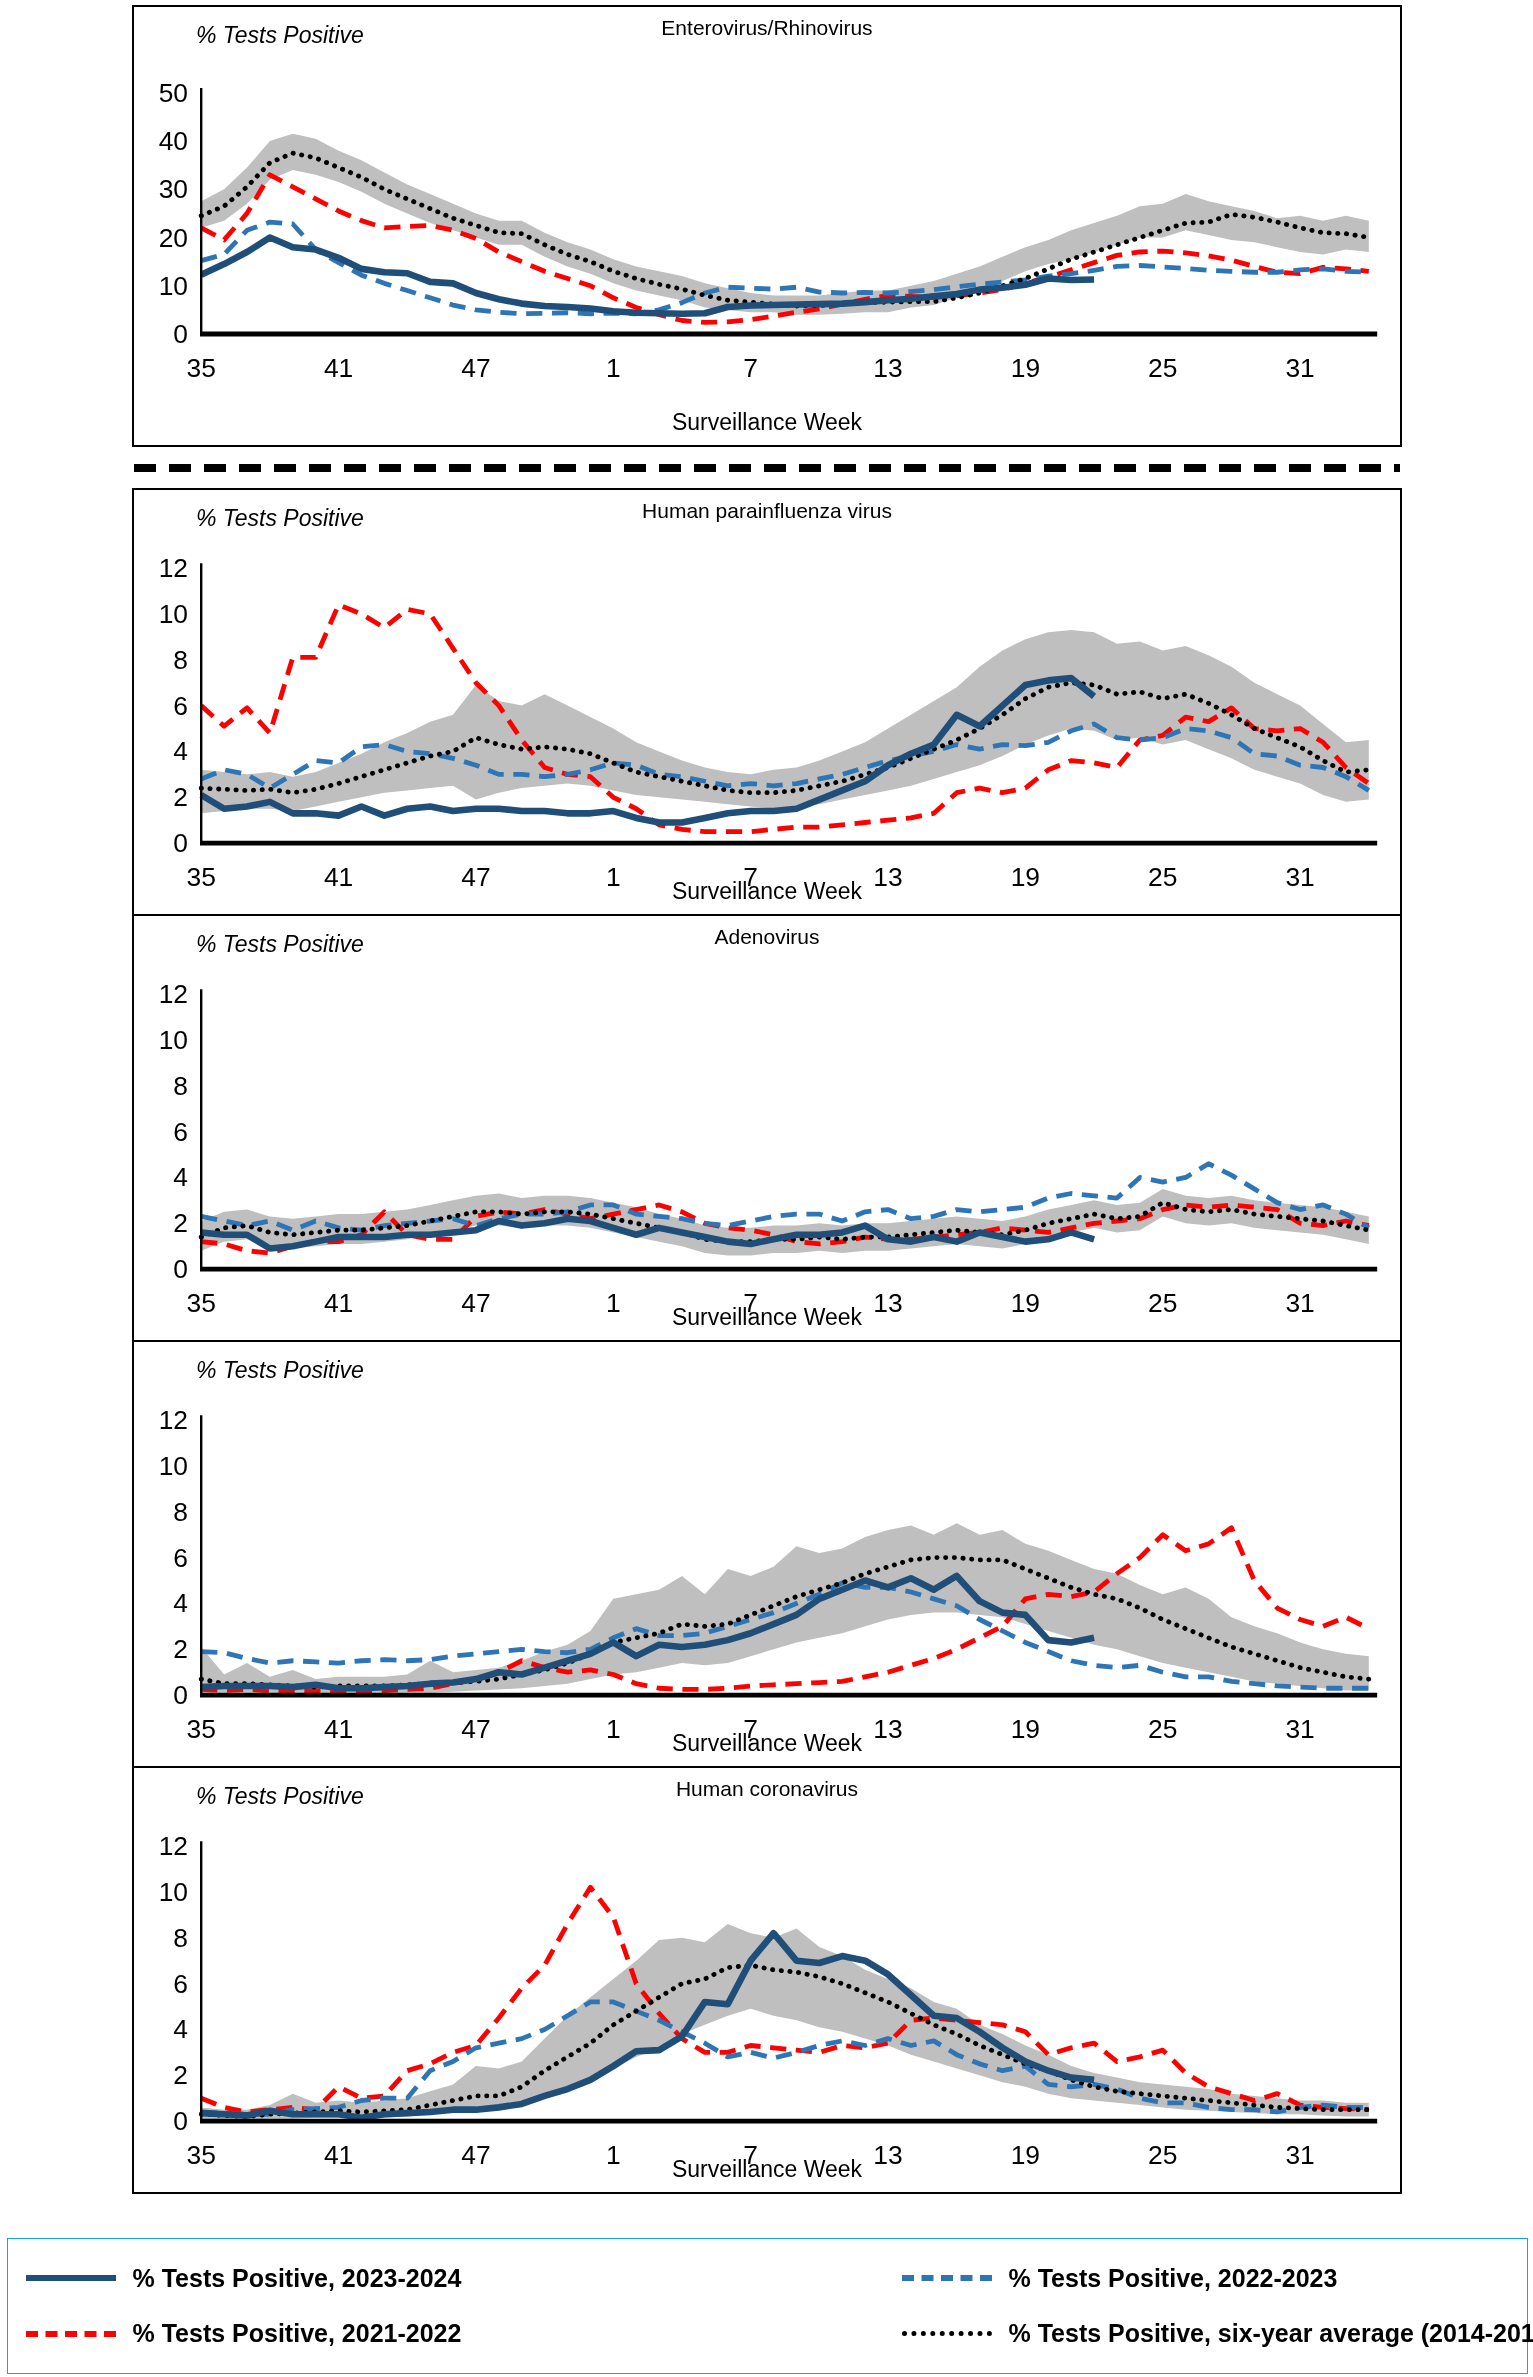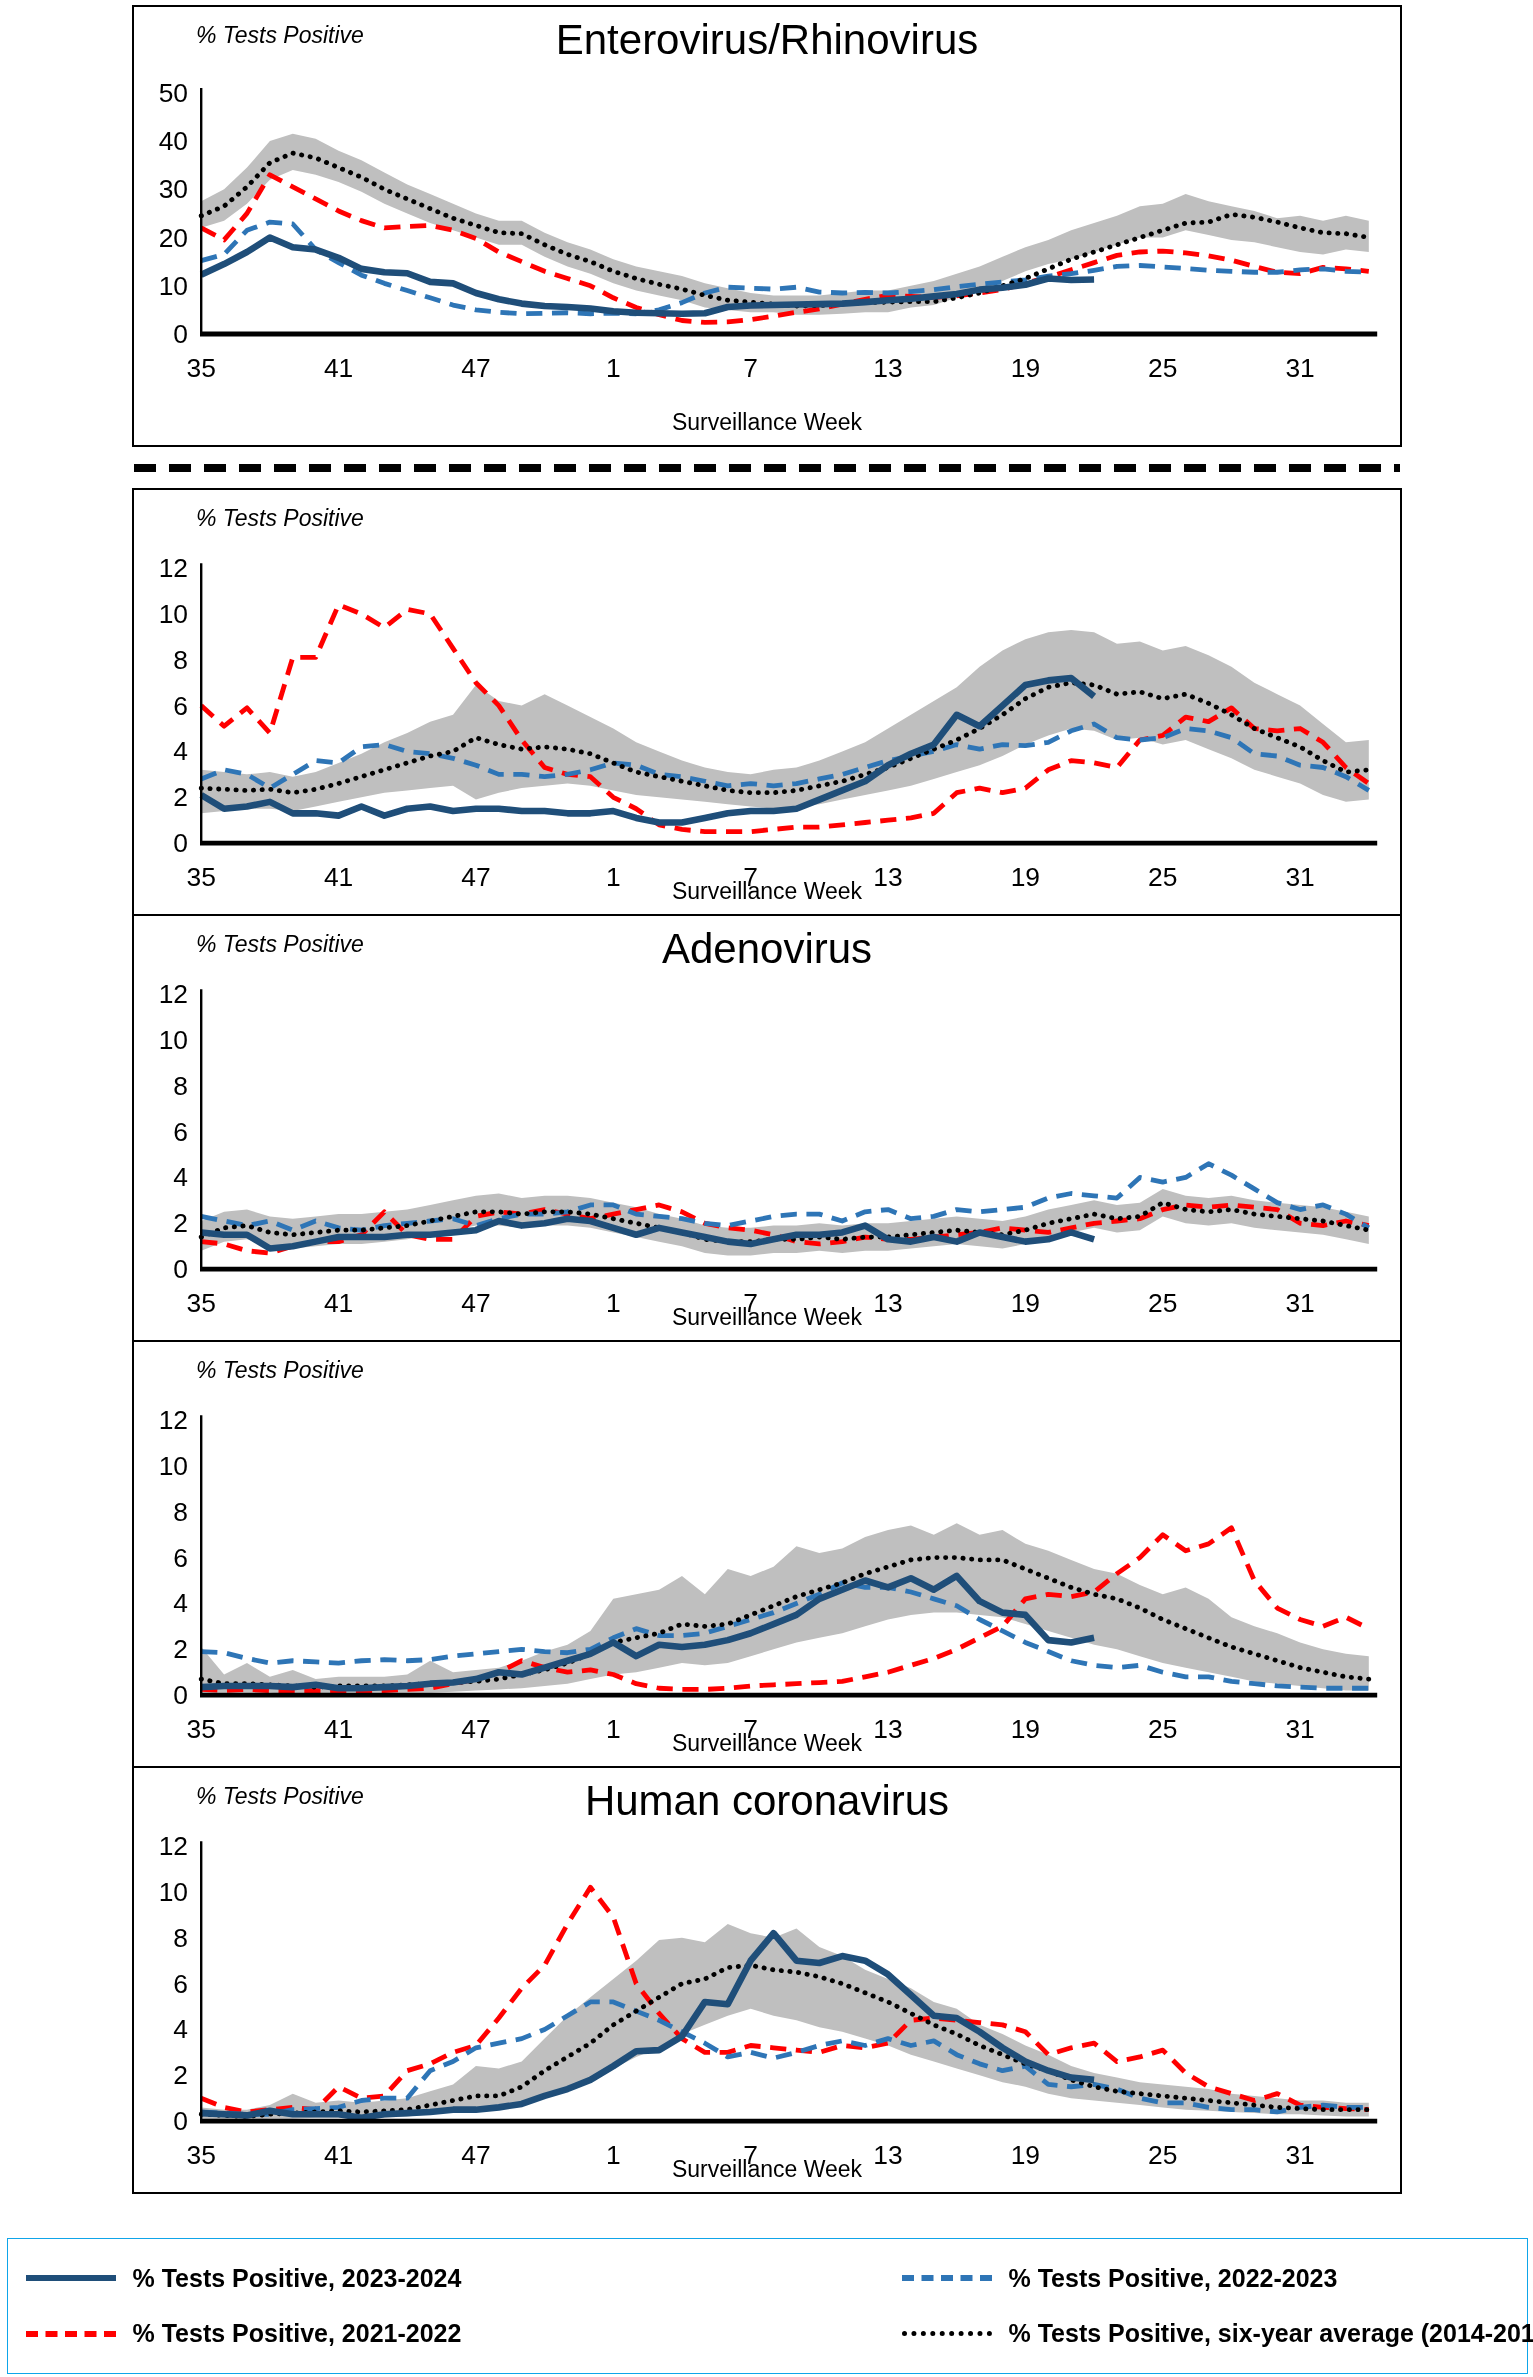--- a/index.html
+++ b/index.html
@@ -7,21 +7,21 @@
   .box{width:1266px;margin:0 auto;border:2.4px solid #000;background:#fff;box-sizing:content-box;}
   .box1{margin-top:4.8px;}
   .divider{width:1266px;height:8.4px;margin:17px auto 15.6px auto;
     background:repeating-linear-gradient(90deg,#000 0 21.6px,transparent 21.6px 35px);}
   .panel{position:relative;background:#fff;}
   .panel.h1{height:438px;}
   .panel.hN{height:424px;}
   .panel + .panel{border-top:2.4px solid #000;}
   .panel svg{position:absolute;left:0;top:0;width:100%;height:100%;display:block;}
   .ylab{position:absolute;left:62px;top:15.6px;font-size:23px;z-index:2;font-style:italic;}
-  .title{position:absolute;left:0;right:0;top:9.6px;text-align:center;font-size:42px;z-index:2;}
+  .title{position:absolute;left:0;right:0;top:9.6px;text-align:center;font-size:21px;z-index:2;}
   .xlab{position:absolute;left:0;right:0;bottom:8.4px;text-align:center;font-size:23px;z-index:2;}
   .legend{width:1521px;margin:44px auto 0 auto;border:1px solid #0ea5e9;background:#fff;
     display:grid;grid-template-columns:876px auto;row-gap:26.4px;
     padding:25px 12px 25px 18px;box-sizing:border-box;}
   .legend-item{display:flex;align-items:center;font-size:25px;font-weight:bold;white-space:nowrap;}
   .legend-item .key{display:inline-block;width:90px;height:0;margin-right:17px;flex:0 0 90px;}
 </style>
 </head>
 <body>
 
@@ -57,20 +57,21 @@
         </svg>
       <div class="xlab">Surveillance Week</div>
     </section>
   </div>
 
   <div class="divider"></div>
 
   <div class="box box2">
     <section class="panel hN">
       <div class="ylab">% Tests Positive</div>
+      <div class="title">Human parainfluenza virus</div>
       <svg preserveAspectRatio="none" viewBox="0 0 2110 706">
           <polygon points="112,465.8666666666667 150.15686274509804,469.68333333333334 188.31372549019608,473.5 226.47058823529412,469.68333333333334 264.62745098039215,477.31666666666666 302.78431372549016,469.68333333333334 340.94117647058823,454.41666666666663 379.0980392156863,439.15 417.2549019607843,420.0666666666666 455.4117647058824,404.79999999999995 493.5686274509804,385.7166666666667 531.7254901960785,374.26666666666665 569.8823529411765,324.65 608.0392156862745,351.3666666666667 646.1960784313726,359 684.3529411764706,339.91666666666663 722.5098039215686,359 760.6666666666666,378.08333333333337 798.8235294117648,397.16666666666663 836.9803921568628,420.0666666666666 875.1372549019608,435.33333333333337 913.2941176470588,450.6 951.4509803921569,462.05 989.6078431372549,469.68333333333334 1027.764705882353,473.5 1065.921568627451,465.8666666666667 1104.078431372549,462.05 1142.235294117647,450.6 1180.3921568627452,435.33333333333337 1218.549019607843,420.0666666666666 1256.7058823529412,397.16666666666663 1294.862745098039,374.26666666666665 1333.0196078431372,351.3666666666667 1371.1764705882354,328.46666666666664 1409.3333333333333,294.1166666666667 1447.4901960784314,267.4 1485.6470588235295,248.31666666666666 1523.8039215686274,236.86666666666673 1561.9607843137255,233.04999999999995 1600.1176470588234,236.86666666666673 1638.2745098039215,255.95000000000005 1676.4313725490197,252.13333333333327 1714.5882352941176,267.4 1752.7450980392157,259.7666666666667 1790.9019607843138,275.03333333333336 1829.0588235294117,294.1166666666667 1867.2156862745098,320.8333333333333 1905.3725490196077,339.91666666666663 1943.5294117647059,359 1981.686274509804,389.5333333333333 2019.8431372549019,420.0666666666666 2058,416.25 2058,515.4833333333333 2019.8431372549019,519.3 1981.686274509804,507.85 1943.5294117647059,488.76666666666665 1905.3725490196077,477.31666666666666 1867.2156862745098,465.8666666666667 1829.0588235294117,446.7833333333333 1790.9019607843138,431.51666666666665 1752.7450980392157,416.25 1714.5882352941176,423.8833333333333 1676.4313725490197,412.4333333333334 1638.2745098039215,416.25 1600.1176470588234,400.98333333333335 1561.9607843137255,397.16666666666663 1523.8039215686274,408.6166666666667 1485.6470588235295,423.8833333333333 1447.4901960784314,442.9666666666667 1409.3333333333333,458.23333333333335 1371.1764705882354,469.68333333333334 1333.0196078431372,481.1333333333333 1294.862745098039,492.5833333333333 1256.7058823529412,500.2166666666667 1218.549019607843,507.85 1180.3921568627452,515.4833333333333 1142.235294117647,523.1166666666667 1104.078431372549,526.9333333333333 1065.921568627451,530.75 1027.764705882353,526.9333333333333 989.6078431372549,523.1166666666667 951.4509803921569,519.3 913.2941176470588,515.4833333333333 875.1372549019608,511.6666666666667 836.9803921568628,507.85 798.8235294117648,500.2166666666667 760.6666666666666,492.5833333333333 722.5098039215686,488.76666666666665 684.3529411764706,492.5833333333333 646.1960784313726,496.4 608.0392156862745,504.0333333333333 569.8823529411765,515.4833333333333 531.7254901960785,492.5833333333333 493.5686274509804,496.4 455.4117647058824,500.2166666666667 417.2549019607843,504.0333333333333 379.0980392156863,511.6666666666667 340.94117647058823,519.3 302.78431372549016,526.9333333333333 264.62745098039215,534.5666666666667 226.47058823529412,530.75 188.31372549019608,530.75 150.15686274509804,534.5666666666667 112,538.3833333333333" fill="#BFBFBF"></polygon>
           <polyline points="112,359 150.15686274509804,393.35 188.31372549019608,362.8166666666666 226.47058823529412,404.79999999999995 264.62745098039215,278.85 302.78431372549016,278.85 340.94117647058823,191.06666666666666 379.0980392156863,206.33333333333331 417.2549019607843,229.23333333333335 455.4117647058824,198.70000000000005 493.5686274509804,206.33333333333331 531.7254901960785,263.5833333333333 569.8823529411765,320.8333333333333 608.0392156862745,359 646.1960784313726,416.25 684.3529411764706,462.05 722.5098039215686,473.5 760.6666666666666,477.31666666666666 798.8235294117648,511.6666666666667 836.9803921568628,530.75 875.1372549019608,557.4666666666667 913.2941176470588,565.1 951.4509803921569,568.9166666666666 989.6078431372549,568.9166666666666 1027.764705882353,568.9166666666666 1065.921568627451,565.1 1104.078431372549,561.2833333333333 1142.235294117647,561.2833333333333 1180.3921568627452,557.4666666666667 1218.549019607843,553.65 1256.7058823529412,549.8333333333334 1294.862745098039,546.0166666666667 1333.0196078431372,538.3833333333333 1371.1764705882354,504.0333333333333 1409.3333333333333,496.4 1447.4901960784314,504.0333333333333 1485.6470588235295,496.4 1523.8039215686274,465.8666666666667 1561.9607843137255,450.6 1600.1176470588234,454.41666666666663 1638.2745098039215,462.05 1676.4313725490197,416.25 1714.5882352941176,408.6166666666667 1752.7450980392157,378.08333333333337 1790.9019607843138,385.7166666666667 1829.0588235294117,362.8166666666666 1867.2156862745098,397.16666666666663 1905.3725490196077,400.98333333333335 1943.5294117647059,397.16666666666663 1981.686274509804,420.0666666666666 2019.8431372549019,462.05 2058,488.76666666666665" fill="none" stroke="#FF0000" stroke-linejoin="round" stroke-width="8" stroke-dasharray="27 16"></polyline>
           <polyline points="112,481.1333333333333 150.15686274509804,465.8666666666667 188.31372549019608,473.5 226.47058823529412,496.4 264.62745098039215,473.5 302.78431372549016,450.6 340.94117647058823,454.41666666666663 379.0980392156863,427.7 417.2549019607843,423.8833333333333 455.4117647058824,435.33333333333337 493.5686274509804,439.15 531.7254901960785,446.7833333333333 569.8823529411765,458.23333333333335 608.0392156862745,473.5 646.1960784313726,473.5 684.3529411764706,477.31666666666666 722.5098039215686,473.5 760.6666666666666,465.8666666666667 798.8235294117648,454.41666666666663 836.9803921568628,458.23333333333335 875.1372549019608,473.5 913.2941176470588,477.31666666666666 951.4509803921569,484.95 989.6078431372549,492.5833333333333 1027.764705882353,488.76666666666665 1065.921568627451,492.5833333333333 1104.078431372549,488.76666666666665 1142.235294117647,481.1333333333333 1180.3921568627452,473.5 1218.549019607843,462.05 1256.7058823529412,450.6 1294.862745098039,442.9666666666667 1333.0196078431372,435.33333333333337 1371.1764705882354,423.8833333333333 1409.3333333333333,431.51666666666665 1447.4901960784314,423.8833333333333 1485.6470588235295,425.79166666666663 1523.8039215686274,420.0666666666666 1561.9607843137255,400.98333333333335 1600.1176470588234,389.5333333333333 1638.2745098039215,412.4333333333334 1676.4313725490197,416.25 1714.5882352941176,412.4333333333334 1752.7450980392157,397.16666666666663 1790.9019607843138,400.98333333333335 1829.0588235294117,412.4333333333334 1867.2156862745098,439.15 1905.3725490196077,442.9666666666667 1943.5294117647059,458.23333333333335 1981.686274509804,462.05 2019.8431372549019,477.31666666666666 2058,500.2166666666667" fill="none" stroke="#2E75B6" stroke-linejoin="round" stroke-width="8" stroke-dasharray="27 16"></polyline>
           <polyline points="112,496.4 150.15686274509804,498.30833333333334 188.31372549019608,500.2166666666667 226.47058823529412,498.30833333333334 264.62745098039215,504.0333333333333 302.78431372549016,498.30833333333334 340.94117647058823,488.76666666666665 379.0980392156863,477.31666666666666 417.2549019607843,465.8666666666667 455.4117647058824,454.41666666666663 493.5686274509804,442.9666666666667 531.7254901960785,435.33333333333337 569.8823529411765,412.4333333333334 608.0392156862745,423.8833333333333 646.1960784313726,431.51666666666665 684.3529411764706,427.7 722.5098039215686,431.51666666666665 760.6666666666666,439.15 798.8235294117648,454.41666666666663 836.9803921568628,469.68333333333334 875.1372549019608,477.31666666666666 913.2941176470588,484.95 951.4509803921569,492.5833333333333 989.6078431372549,500.2166666666667 1027.764705882353,504.0333333333333 1065.921568627451,504.0333333333333 1104.078431372549,500.2166666666667 1142.235294117647,492.5833333333333 1180.3921568627452,484.95 1218.549019607843,473.5 1256.7058823529412,462.05 1294.862745098039,446.7833333333333 1333.0196078431372,431.51666666666665 1371.1764705882354,416.25 1409.3333333333333,397.16666666666663 1447.4901960784314,374.26666666666665 1485.6470588235295,347.54999999999995 1523.8039215686274,328.46666666666664 1561.9607843137255,320.8333333333333 1600.1176470588234,324.65 1638.2745098039215,339.91666666666663 1676.4313725490197,336.1 1714.5882352941176,347.54999999999995 1752.7450980392157,339.91666666666663 1790.9019607843138,355.1833333333334 1829.0588235294117,374.26666666666665 1867.2156862745098,397.16666666666663 1905.3725490196077,412.4333333333334 1943.5294117647059,427.7 1981.686274509804,450.6 2019.8431372549019,469.68333333333334 2058,465.8666666666667" fill="none" stroke="#000000" stroke-linejoin="round" stroke-width="8" stroke-dasharray="0.5 14" stroke-linecap="round"></polyline>
           <polyline points="112,507.85 150.15686274509804,530.75 188.31372549019608,526.9333333333333 226.47058823529412,519.3 264.62745098039215,538.3833333333333 302.78431372549016,538.3833333333333 340.94117647058823,542.2 379.0980392156863,526.9333333333333 417.2549019607843,542.2 455.4117647058824,530.75 493.5686274509804,526.9333333333333 531.7254901960785,534.5666666666667 569.8823529411765,530.75 608.0392156862745,530.75 646.1960784313726,534.5666666666667 684.3529411764706,534.5666666666667 722.5098039215686,538.3833333333333 760.6666666666666,538.3833333333333 798.8235294117648,534.5666666666667 836.9803921568628,546.0166666666667 875.1372549019608,553.65 913.2941176470588,553.65 951.4509803921569,546.0166666666667 989.6078431372549,538.3833333333333 1027.764705882353,534.5666666666667 1065.921568627451,534.5666666666667 1104.078431372549,530.75 1142.235294117647,515.4833333333333 1180.3921568627452,500.2166666666667 1218.549019607843,484.95 1256.7058823529412,458.23333333333335 1294.862745098039,439.15 1333.0196078431372,423.8833333333333 1371.1764705882354,374.26666666666665 1409.3333333333333,393.35 1447.4901960784314,359 1485.6470588235295,324.65 1523.8039215686274,317.0166666666667 1561.9607843137255,313.2 1600.1176470588234,343.73333333333335" fill="none" stroke="#1F4E79" stroke-linejoin="round" stroke-width="11"></polyline>
           <line x1="112" y1="122" x2="112" y2="588" stroke="#000" stroke-width="4"></line>
           <line x1="110" y1="588" x2="2072" y2="588" stroke="#000" stroke-width="8"></line>
           <text x="90" y="603" text-anchor="end" font-size="44" fill="#000">0</text>
           <text x="90" y="526.6666666666667" text-anchor="end" font-size="44" fill="#000">2</text>

